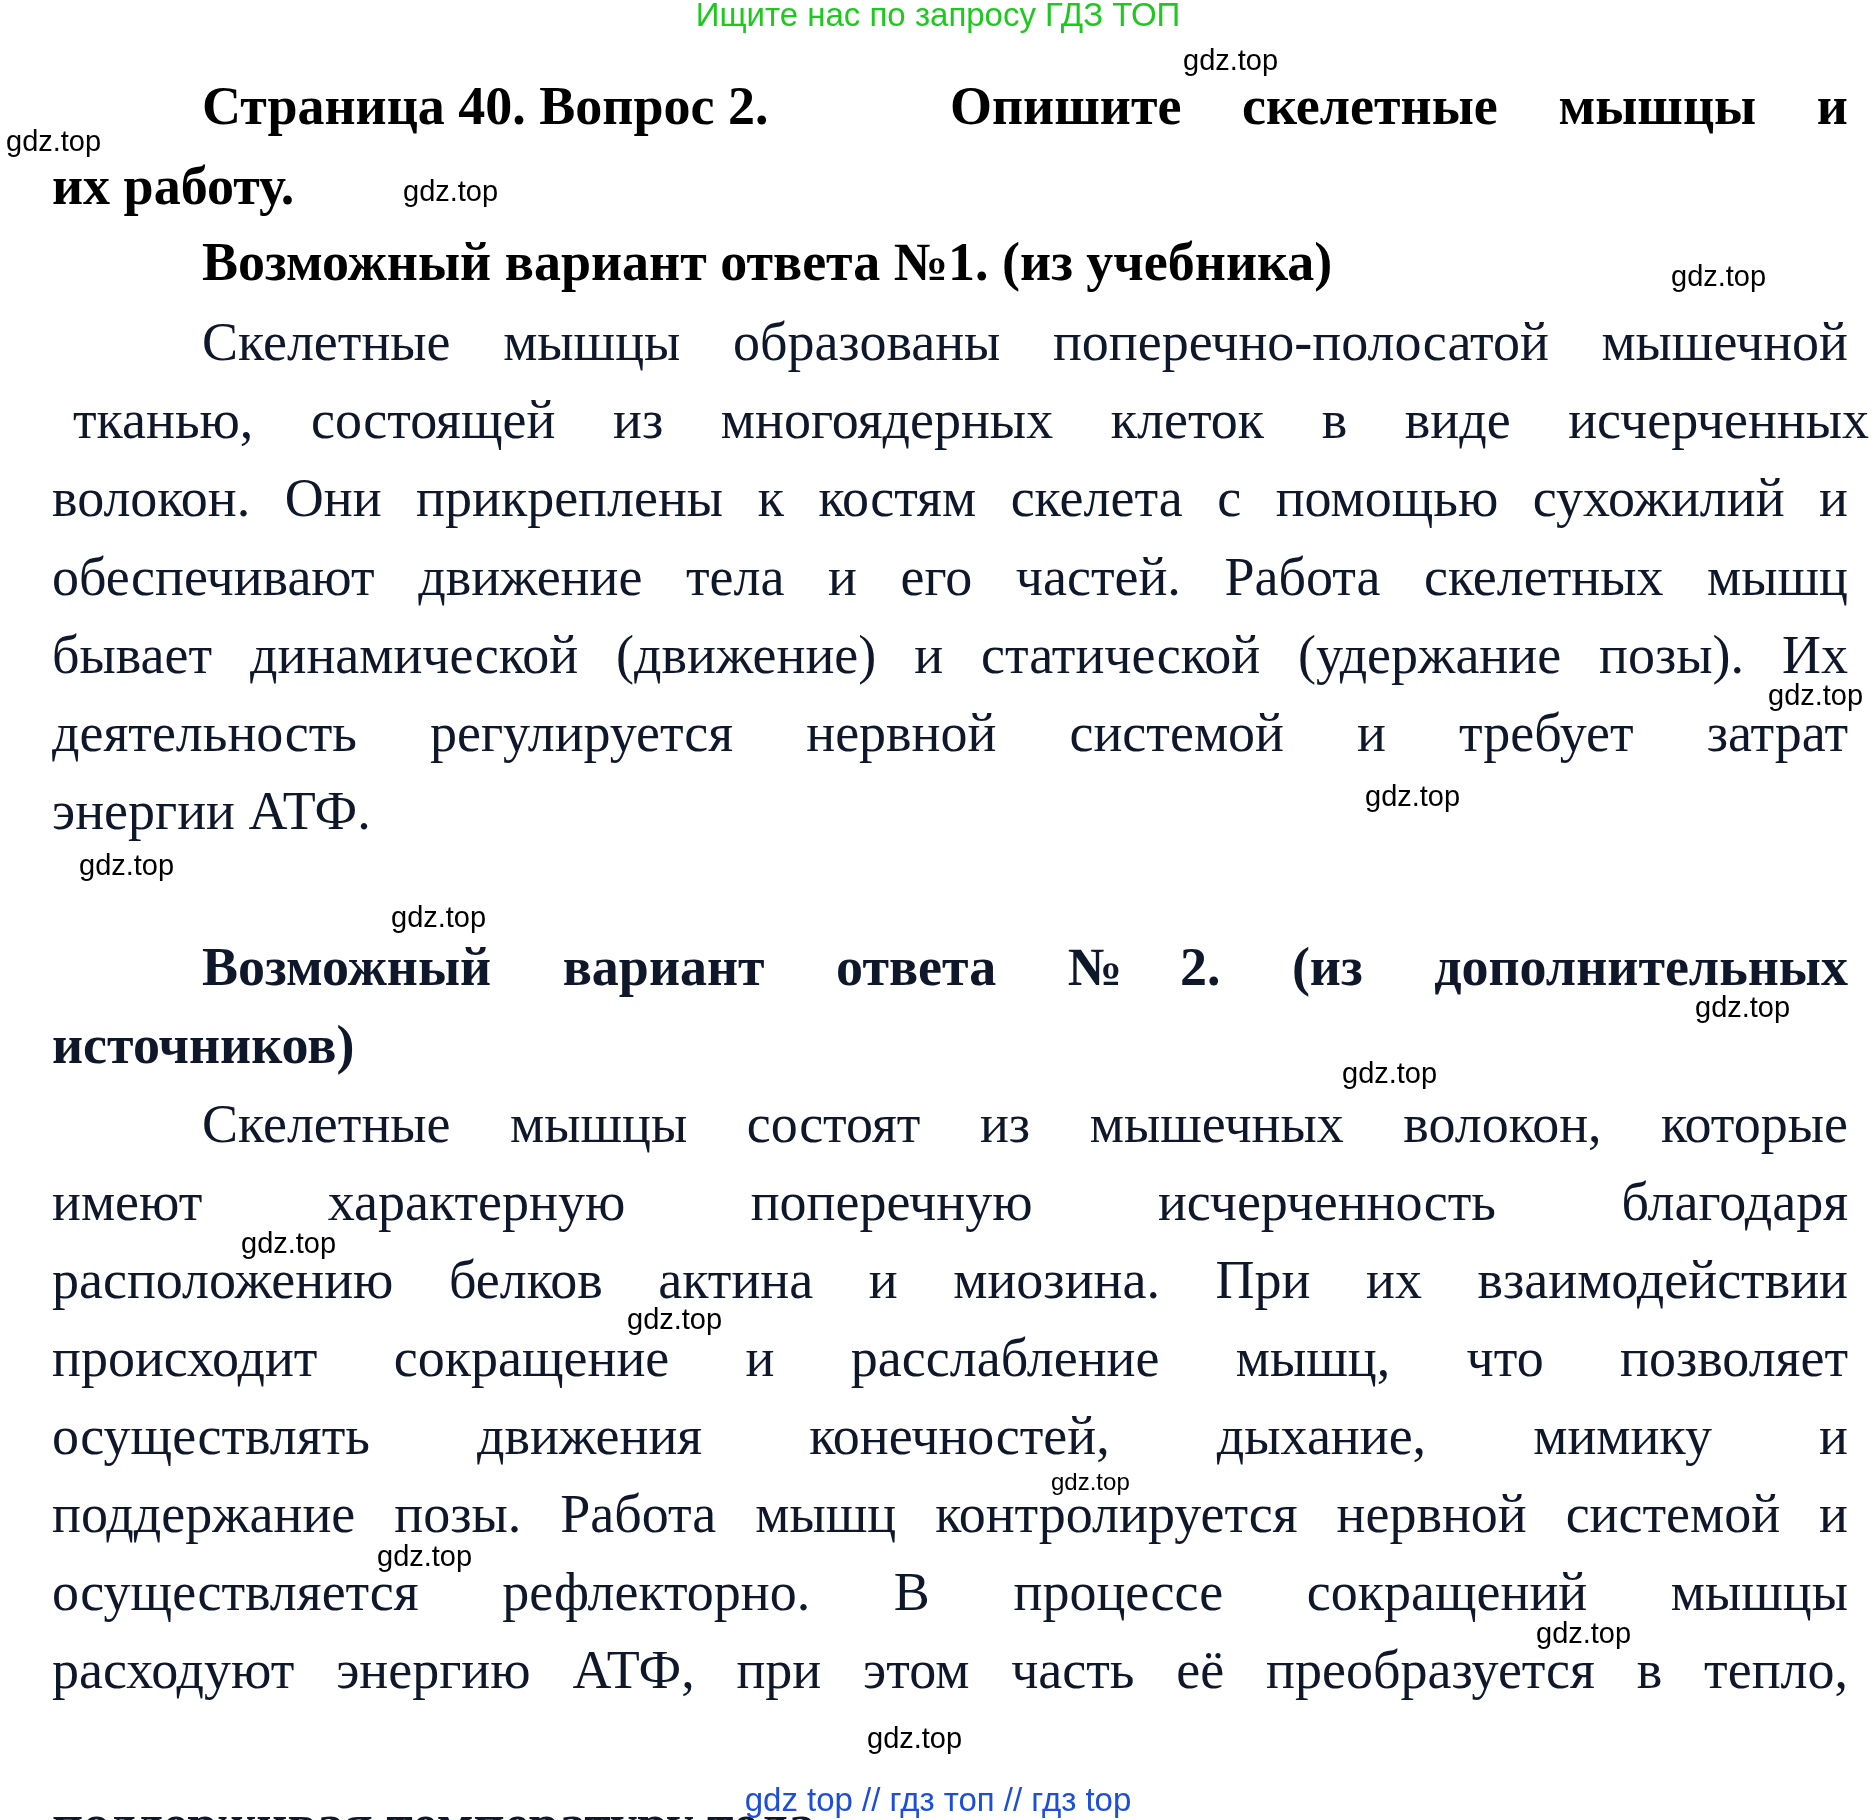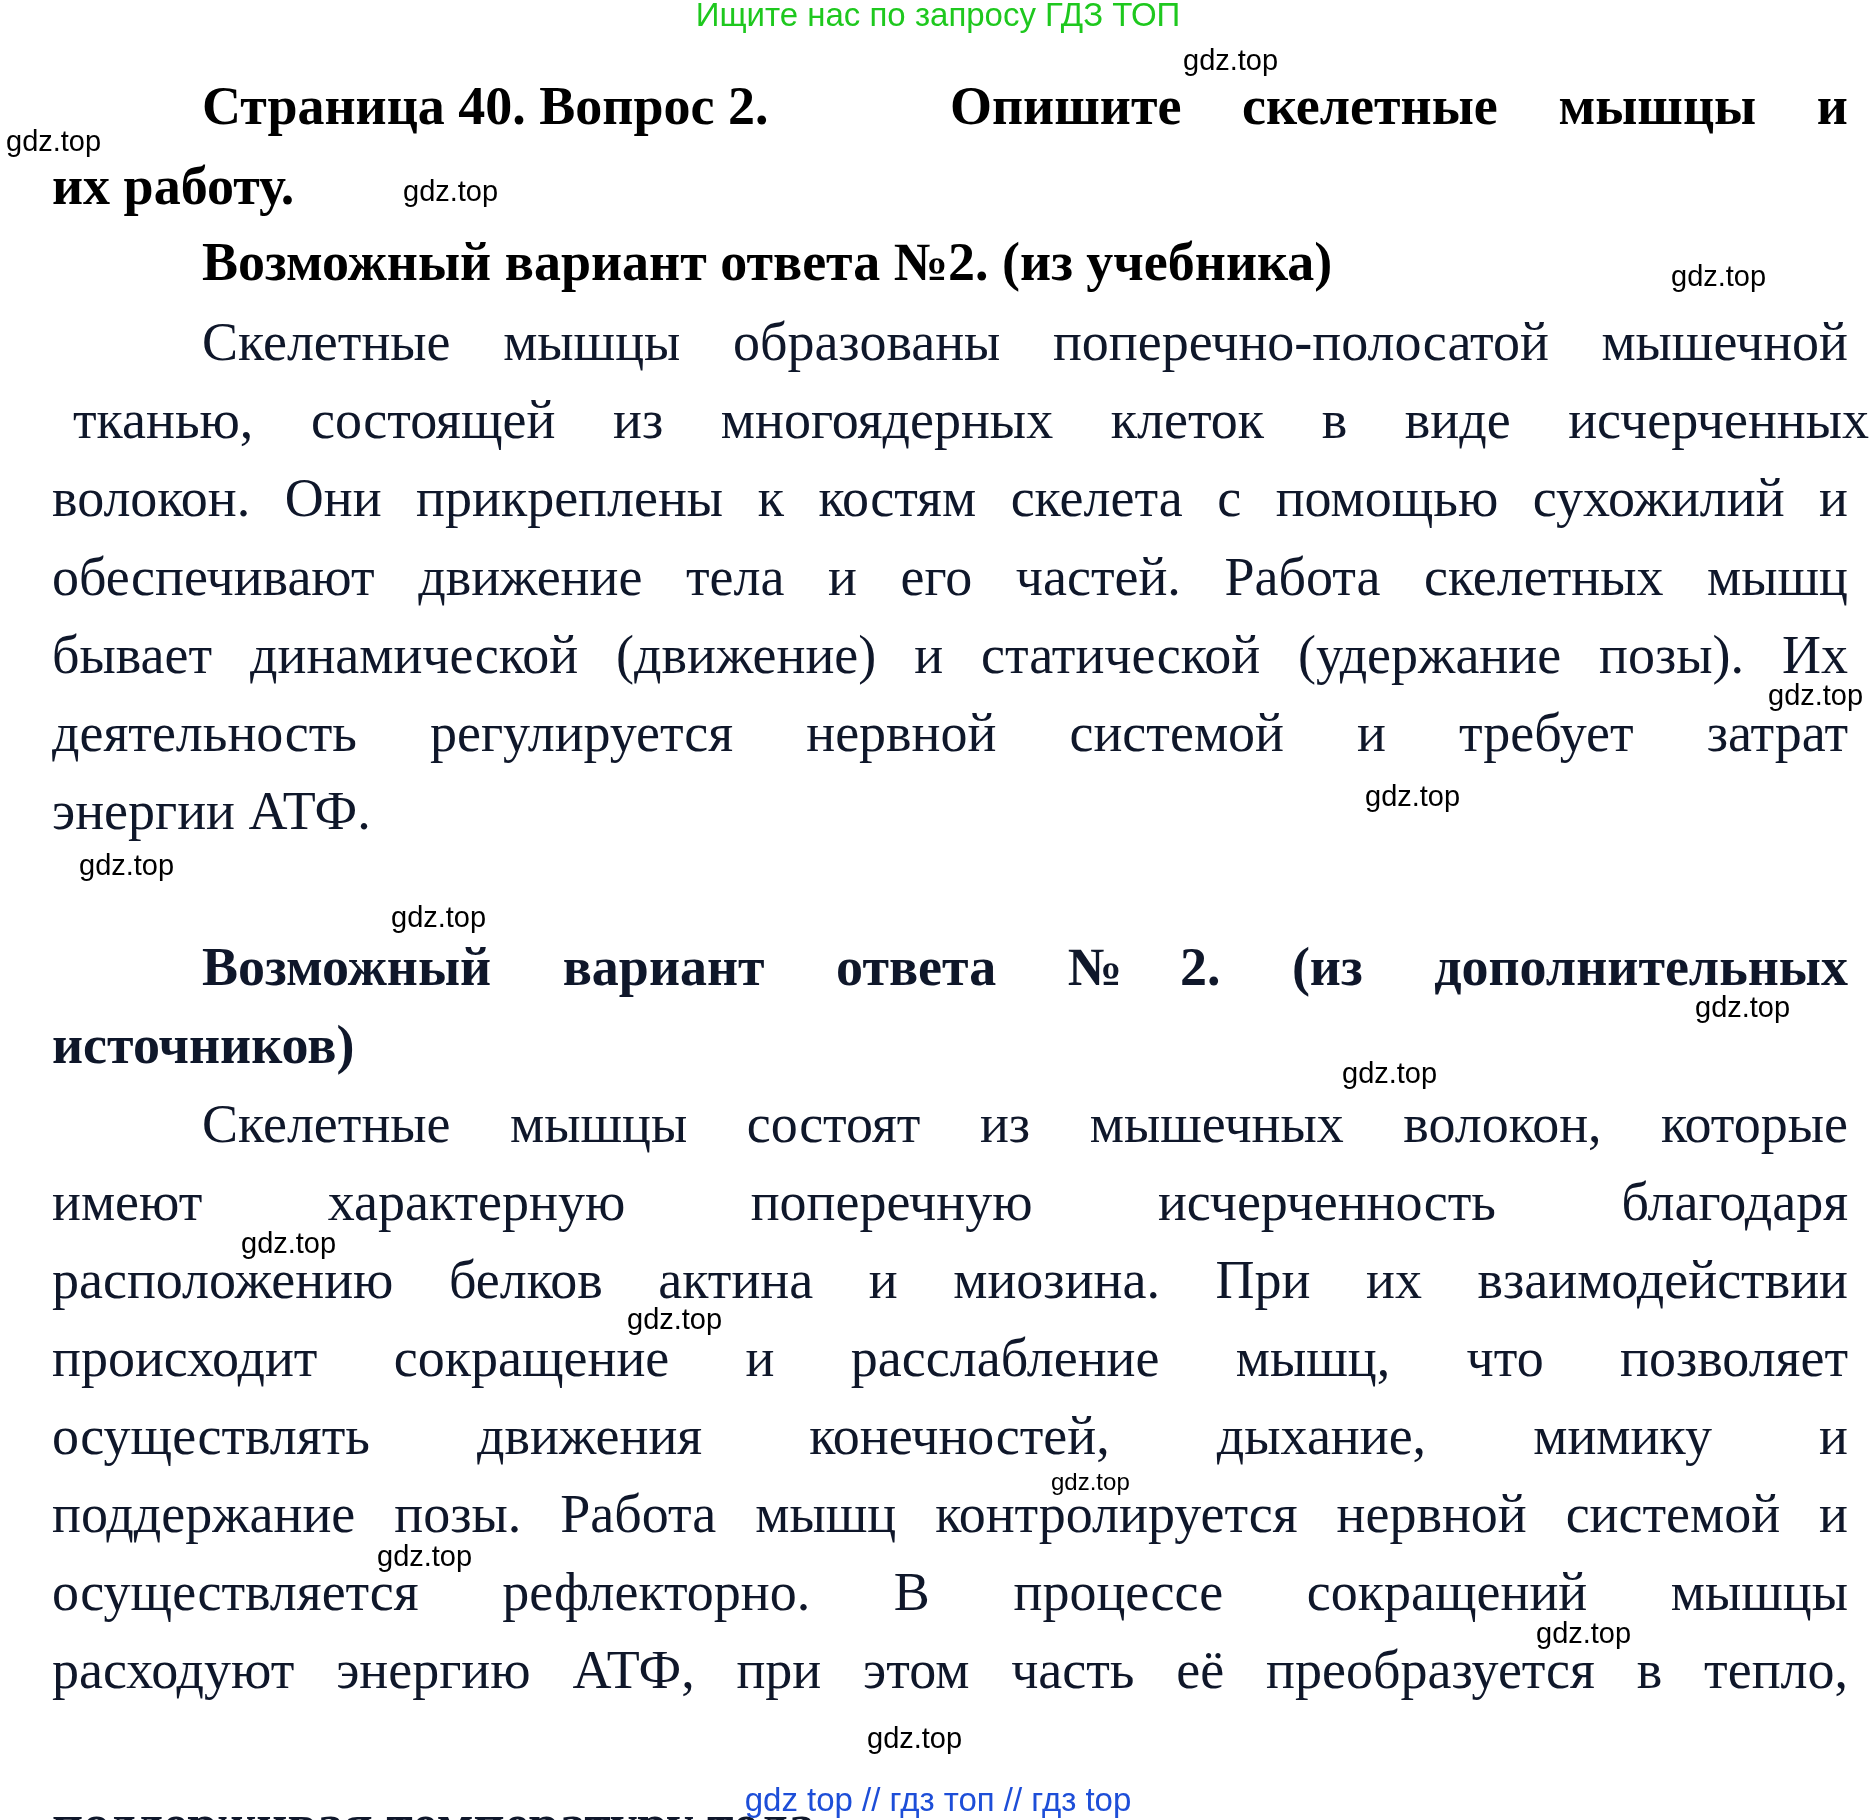--- a/index.html
+++ b/index.html
@@ -16,21 +16,21 @@
 </style>
 </head>
 <body>
 
 <div class="top-banner">Ищите нас по запросу ГДЗ ТОП</div>
 
 <div class="abs serif bold" style="left:202px;top:76px;font-size:54px;line-height:60px;">Страница 40. Вопрос 2.</div>
 <div class="abs serif bold" style="left:950px;top:76px;width:898px;font-size:54px;line-height:60px;text-align:justify;text-align-last:justify;">Опишите скелетные мышцы и</div>
 <div class="abs serif bold" style="left:52px;top:156px;font-size:54px;line-height:60px;">их работу.</div>
 
-<div class="abs serif bold" style="left:202px;top:232px;font-size:54px;line-height:60px;">Возможный вариант ответа №2. (из учебника)</div>
+<div class="abs serif bold" style="left:202px;top:232px;font-size:54px;line-height:60px;">Возможный вариант ответа №1. (из учебника)</div>
 <div class="line indent" style="top:312px;">Скелетные мышцы образованы поперечно-полосатой мышечной</div>
 <div class="line" style="top:390px;margin-left:21px;">тканью, состоящей из многоядерных клеток в виде исчерченных</div>
 <div class="line" style="top:468px;">волокон. Они прикреплены к костям скелета с помощью сухожилий и</div>
 <div class="line" style="top:547px;">обеспечивают движение тела и его частей. Работа скелетных мышц</div>
 <div class="line" style="top:625px;">бывает динамической (движение) и статической (удержание позы). Их</div>
 <div class="line" style="top:703px;">деятельность регулируется нервной системой и требует затрат</div>
 <div class="line last" style="top:781px;">энергии АТФ.</div>
 
 <div class="line indent bold" style="top:937px;">Возможный вариант ответа №2. (из дополнительных</div>
 <div class="line last bold" style="top:1015px;">источников)</div>

